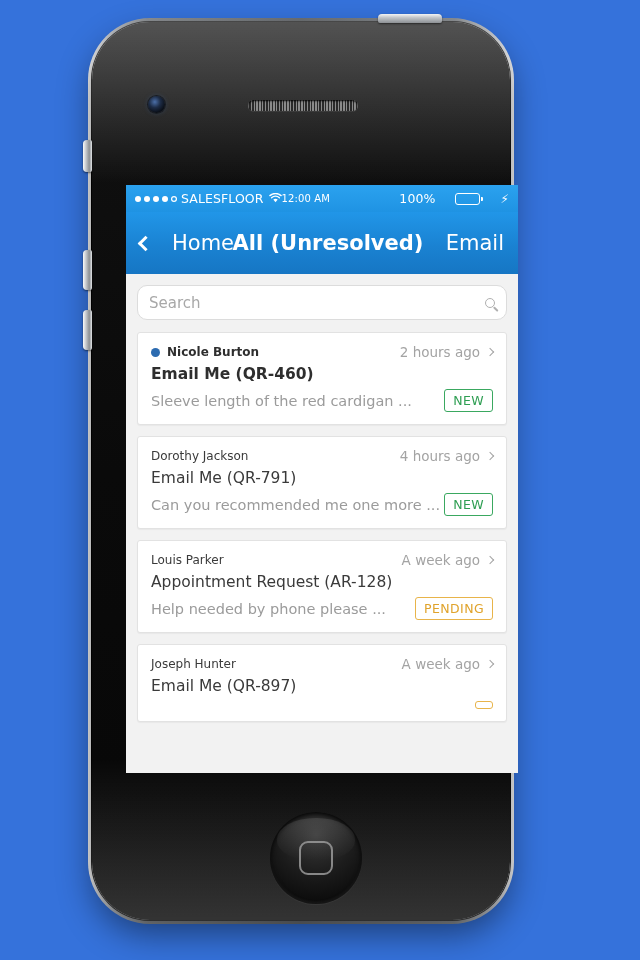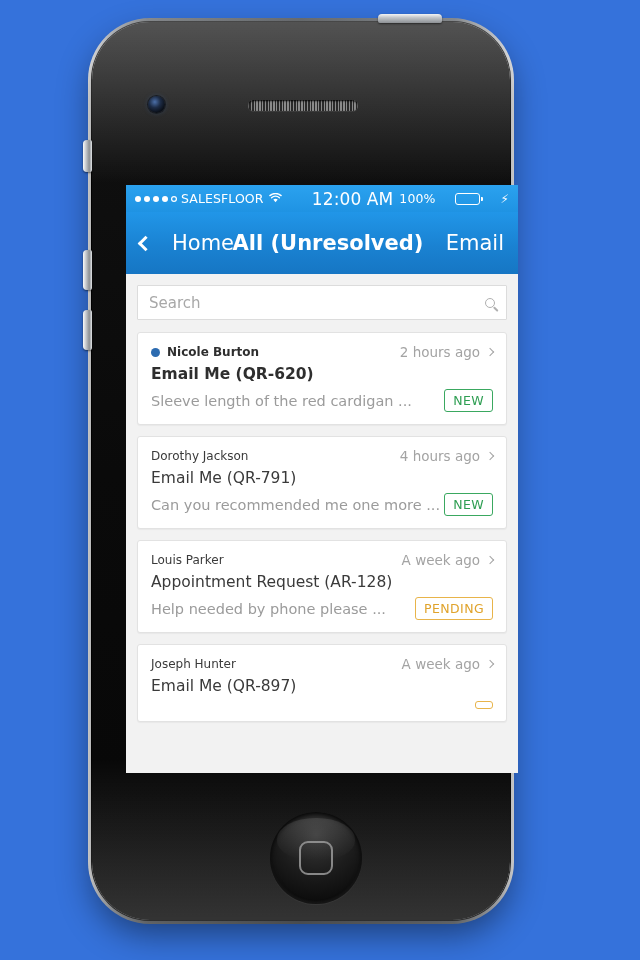--- a/index.html
+++ b/index.html
@@ -100,21 +100,21 @@
     padding:0 9px;
     background:linear-gradient(180deg,#2ba2ef 0%,#1f93e3 100%);
     color:#fff; font-size:12.5px; letter-spacing:.1px;
   }
   .sb-left { display:flex; align-items:center; gap:4px; }
   .dots { display:flex; align-items:center; gap:3px; }
   .dot { width:6px; height:6px; border-radius:50%; background:#fff; }
   .dot.hollow { background:transparent; box-shadow:inset 0 0 0 1.2px #fff; }
   .carrier { font-size:12.5px; }
   .wifi { margin-left:1px; display:inline-block; }
-  .sb-center { flex:1; text-align:right; font-size:17px; padding-right:6px; }
+  .sb-center { flex:1; text-align:left; font-size:10px; padding-right:6px; }
   .sb-right { display:flex; align-items:center; gap:20px; font-size:12.5px; }
   .battery {
     position:relative; width:25px; height:12px; border:1.3px solid #fff;
     border-radius:3px; padding:1.3px;
   }
   .battery::after {
     content:""; position:absolute; right:-3.6px; top:3.6px;
     width:2.2px; height:4.4px; background:#fff; border-radius:0 1px 1px 0;
   }
   .battery-fill { width:100%; height:100%; background:#4cd964; border-radius:1.2px; }
@@ -139,21 +139,21 @@
     font-size:21px; font-weight:bold; pointer-events:none;
   }
   .nav-edit { margin-left:auto; font-size:21px; cursor:pointer; z-index:2; }
 
   
   .content {
     background:#f2f2f2; height:499px; padding:11px 11px 0 11px;
     overflow:hidden;
   }
   .searchbox {
-    height:35px; background:#fff; border:1px solid #dcdcdc; border-radius:1px;
+    height:35px; background:#fff; border:1px solid #dcdcdc; border-radius:10px;
     display:flex; align-items:center; padding:0 11px; margin-bottom:12px;
   }
   .search-input {
     flex:1; border:none; outline:none; font-size:15px; color:#333;
     font-family:"DejaVu Sans", sans-serif; background:transparent;
   }
   .search-input::placeholder { color:#a8a8a8; }
   .mag {
     width:10px; height:10px; border:1.6px solid #b0b0b0; border-radius:50%;
     position:relative; flex:none;
@@ -257,21 +257,21 @@
 
       <div class="card unread">
         <div class="row1">
           <span class="unread-dot"></span>
           <span class="name">Nicole Burton</span>
           <span class="meta">
             <span class="time">2 hours ago</span>
             <span class="chev-right"></span>
           </span>
         </div>
-        <div class="subject">Email Me (QR-620)</div>
+        <div class="subject">Email Me (QR-460)</div>
         <div class="row3">
           <span class="preview">Sleeve length of the red cardigan ...</span>
           <span class="badge new">NEW</span>
         </div>
       </div>
 
       <div class="card">
         <div class="row1">
           <span class="name">Dorothy Jackson</span>
           <span class="meta">

